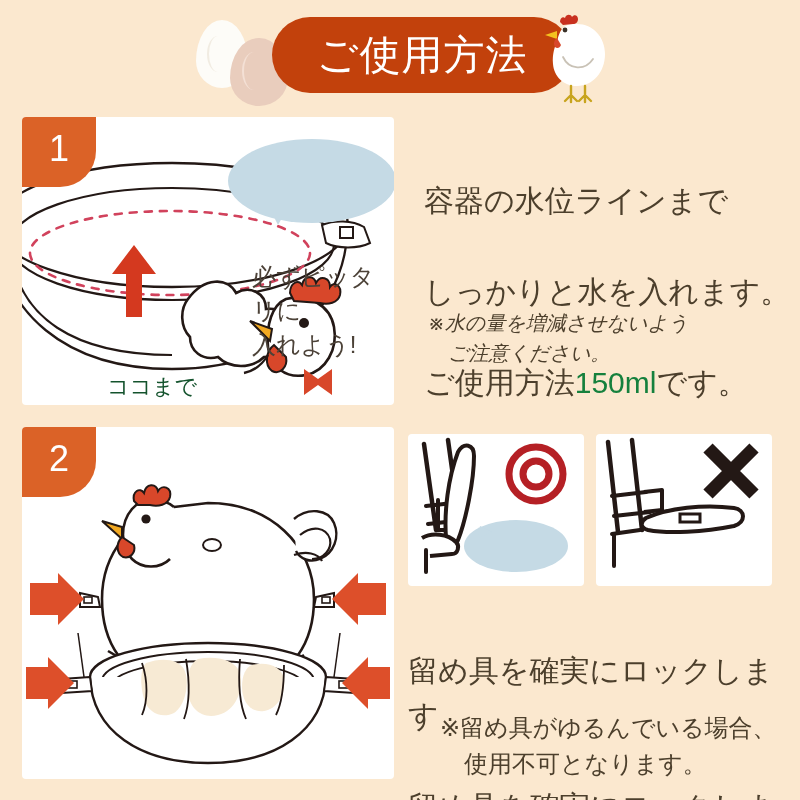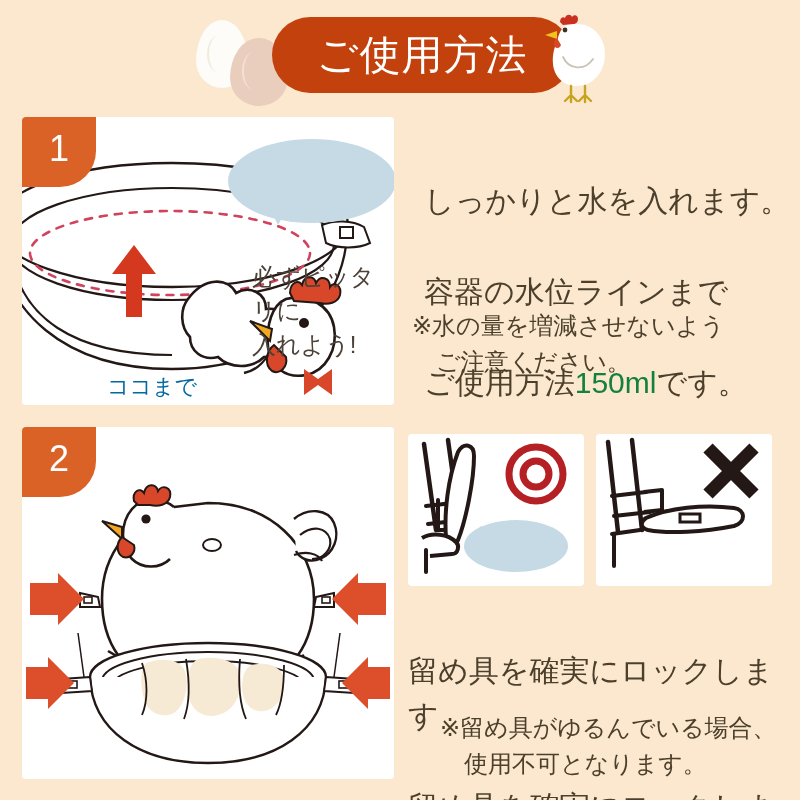--- a/index.html
+++ b/index.html
@@ -113,43 +113,44 @@
     color: #4c3f2c;
     line-height: 1.52;
     white-space: pre-line;
   }
   #text-step1-main {
     left: 424px; top: 132px;
     width: 368px;
     font-size: 30px;
   }
   #text-step1-note {
-    left: 412px; top: 308px;
+    left: 428px; top: 308px;
     width: 368px;
-    font-size: 24px;
+    font-size: 20px;
     line-height: 1.5;
+    font-style: italic;
   }
   #text-step2-main {
     left: 408px; top: 602px;
     width: 380px;
     font-size: 30px;
   }
   #text-step2-note {
     left: 408px; top: 710px;
     width: 380px;
     font-size: 24px;
     line-height: 1.5;
     margin-left: 32px;
   }
   .accent { color: #15803d; }
 
   
   .ill-label {
     position: absolute;
-    color: #0369a1;
+    color: #14532d;
     white-space: nowrap;
   }
   #label-koko   { left: 85px; top: 255px; font-size: 22px; }
 
   .bubble-text {
     position: absolute;
     color: #4c4238;
     font-size: 24px;
     line-height: 1.42;
     white-space: pre-line;
@@ -233,22 +234,22 @@
     <svg class="panel-svg" viewBox="0 0 372 288">
       <ellipse cx="290" cy="64" rx="84" ry="42" fill="#c5dae5"></ellipse>
     </svg>
 
     <div class="bubble-text" id="bubble-step1-text">必ずピッタリに
 入れよう!</div>
     <div class="ill-label" id="label-koko">ココまで</div>
   </div>
 
   <div class="body-text" id="text-step1-main">
+    <div>容器の水位ラインまで</div>
     <div>しっかりと水を入れます。</div>
-    <div>容器の水位ラインまで</div>
     <div><span>ご使用方法</span><span class="accent">150ml</span><span>です。</span></div>
   </div>
   <div class="body-text" id="text-step1-note">※水の量を増減させないよう
 　ご注意ください。</div>
 
   <div class="card" id="card-step2">
 
     <svg class="panel-svg" viewBox="0 0 372 352">
 
       <path d="M186 76 C248 76 292 118 292 172 C292 196 286 214 276 228 L96 228 C86 214 80 196 80 172 C80 126 110 90 152 80 Z" fill="#ffffff" stroke="#231815" stroke-width="2.6"></path>

